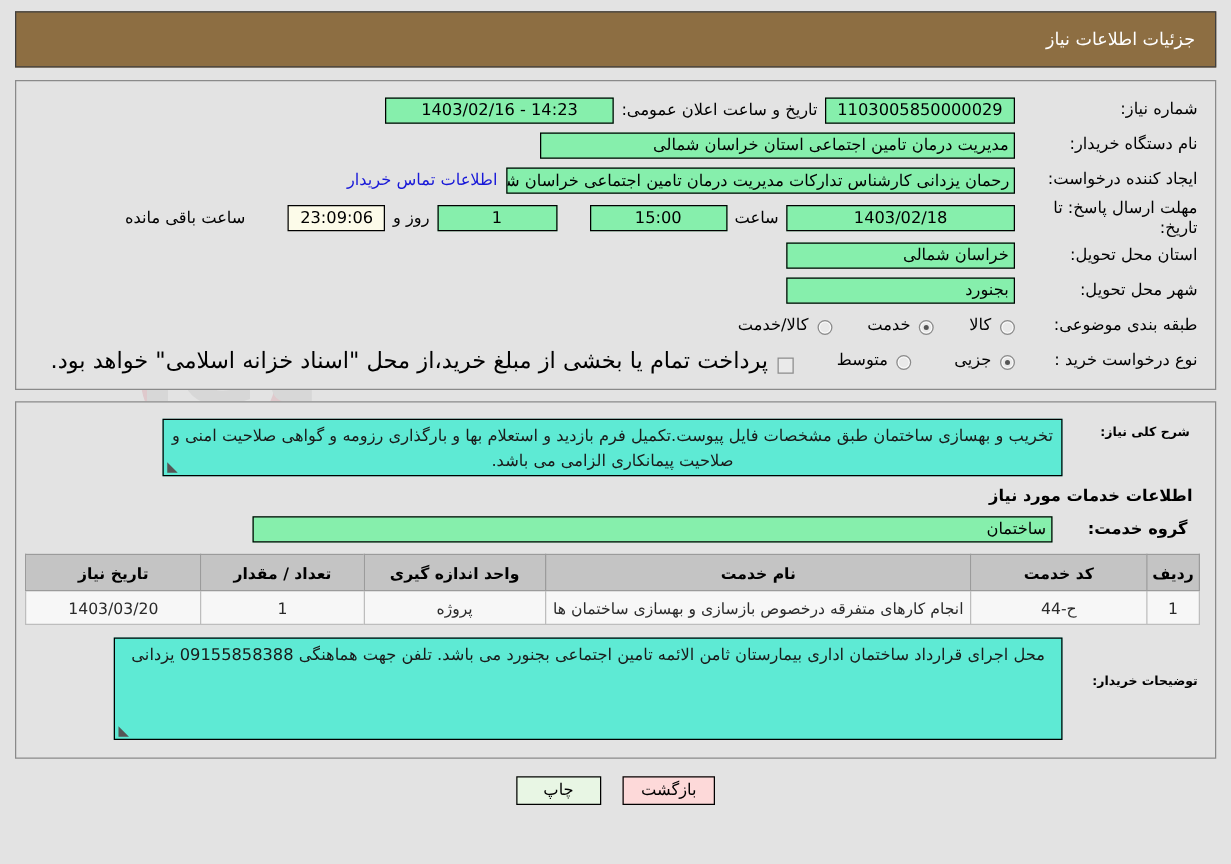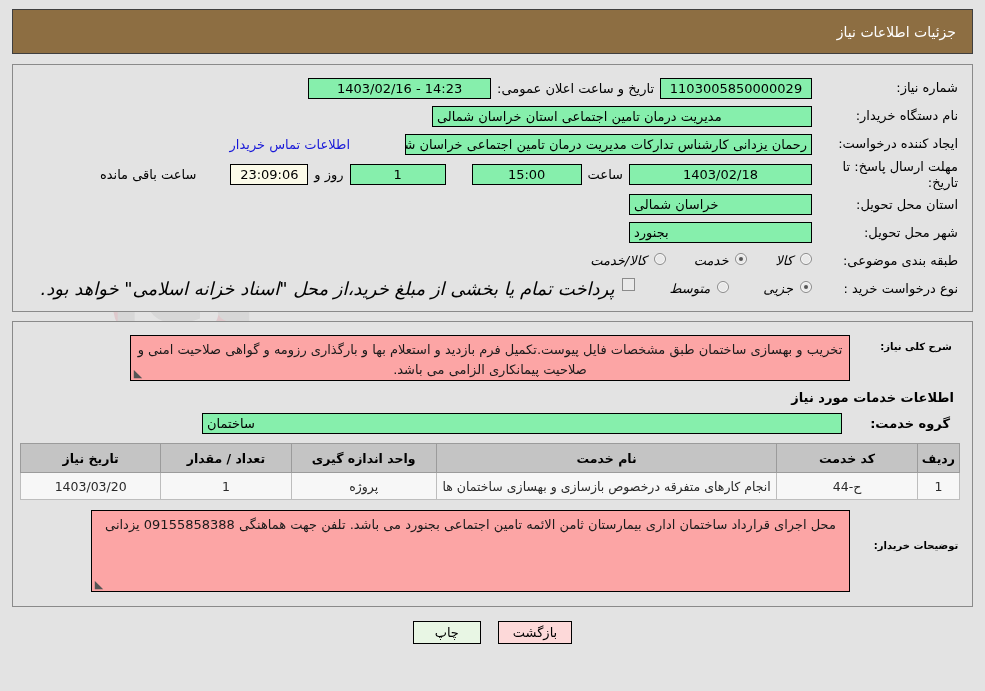--- a/index.html
+++ b/index.html
@@ -93,21 +93,21 @@
     border: 1px solid #000000;
     height: 21px;
     line-height: 19px;
     font-size: 13px;
     padding: 0 4px;
     text-align: center;
     color: #000;
     overflow: hidden;
     white-space: nowrap;
   }
-  .fld.start { text-align: left; margin-left: 48px; }
+  .fld.start { text-align: right; }
   .fld.timer { background: #fcfbe9; margin-left: 28px; }
 
   .w-need   { width: 152px; }
   .w-date   { width: 183px; }
   .w-org    { width: 380px; }
   .w-maker  { width: 407px; }
   .w-dl     { width: 183px; }
   .w-clock  { width: 110px; }
   .w-days   { width: 96px; }
   .w-timer  { width: 78px; }
@@ -125,25 +125,24 @@
     font-size: 13px;
     margin: 0 7px;
     white-space: nowrap;
     cursor: pointer;
   }
 
   
   .radiogrp { display: flex; align-items: center; }
   .ritem {
     display: flex;
-    align-items: flex-start;
+    align-items: flex-end;
     margin-left: 28px;
     white-space: nowrap;
     font-size: 13px;
-    font-style: italic;
   }
   .ritem.gap2 { margin-left: 34px; }
   .radio {
     width: 12px; height: 12px;
     border-radius: 50%;
     border: 1px solid #8b8b8b;
     background: #e9e9e9;
     margin-left: 7px;
     position: relative;
     flex: 0 0 12px;
@@ -171,21 +170,21 @@
   .ta-lbl {
     font-weight: bold;
     font-size: 10px;
     width: 112px;
     flex: 0 0 112px;
     text-align: center;
     padding-top: 6px;
     padding-left: 20px;
   }
   .ta {
-    background: #fca5a5;
+    background: #5eead4;
     border: 1px solid #000;
     position: relative;
     padding: 4px 6px 8px 6px;
     font-size: 13px;
     line-height: 1.5;
     text-align: center;
     color: #1a1a1a;
   }
   .ta .resize {
     position: absolute;

